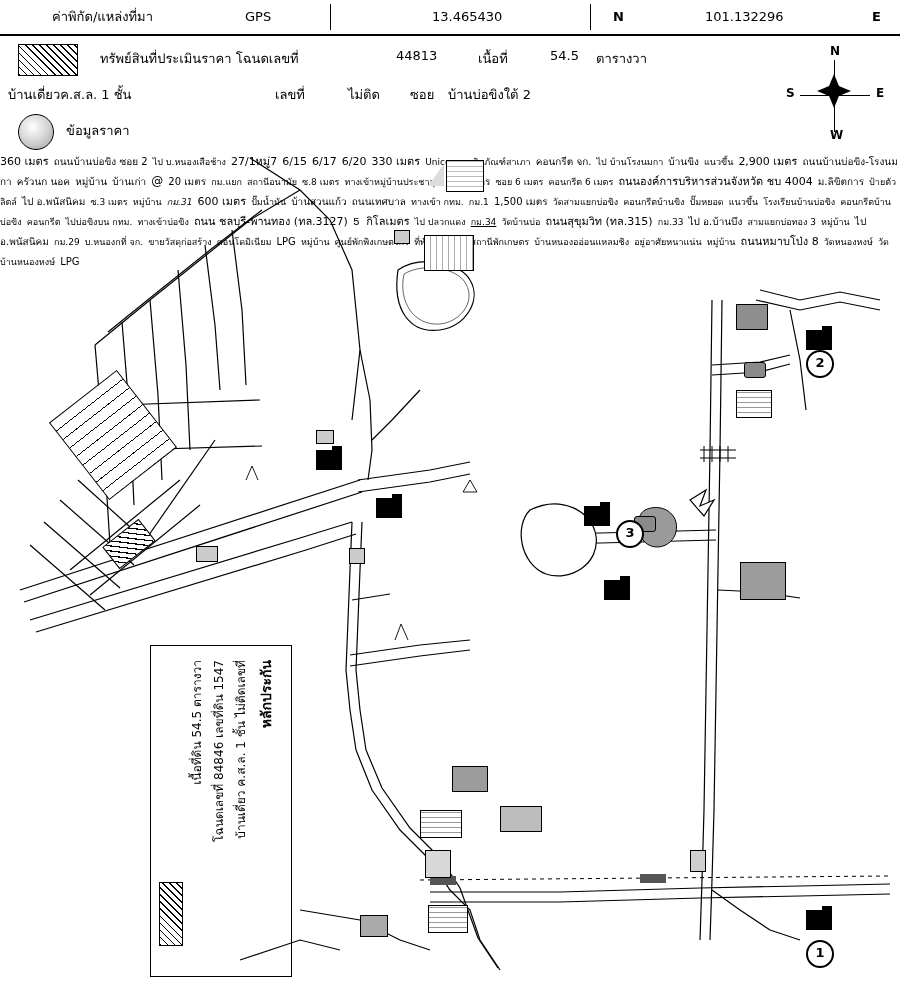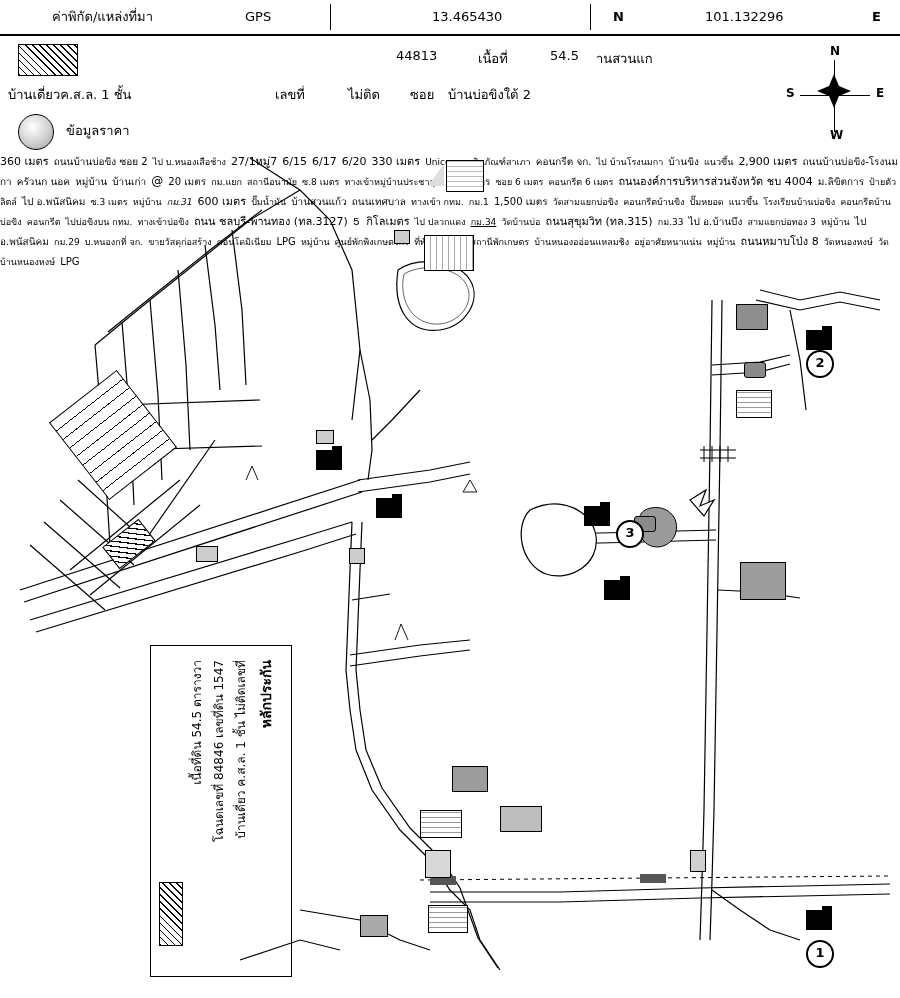--- a/index.html
+++ b/index.html
@@ -64,24 +64,25 @@
     <span class="vline" style="left:330px;"></span>
     <span class="hdr-cell t" style="left:432px;">13.465430</span>
     <span class="vline" style="left:590px;"></span>
     <span class="hdr-cell t" style="left:613px;font-weight:bold;">N</span>
     <span class="hdr-cell t" style="left:705px;">101.132296</span>
     <span class="hdr-cell t" style="left:872px;font-weight:bold;">E</span>
   </div>
 
   <div class="hdr2">
     <div class="hatchbox"></div>
+    <span class="t" style="left:100px;top:12px;">ทรัพย์สินที่ประเมินราคา โฉนดเลขที่</span>
     <span class="t" style="left:396px;top:12px;">44813</span>
     <span class="t" style="left:478px;top:12px;">เนื้อที่</span>
     <span class="t" style="left:550px;top:12px;">54.5</span>
-    <span class="t" style="left:596px;top:12px;">านสวนแก</span>
+    <span class="t" style="left:596px;top:12px;">ตารางวา</span>
 
     <span class="t" style="left:8px;top:48px;">บ้านเดี่ยวค.ส.ล. 1 ชั้น</span>
     <span class="t" style="left:275px;top:48px;">เลขที่</span>
     <span class="t" style="left:348px;top:48px;">ไม่ติด</span>
     <span class="t" style="left:410px;top:48px;">ซอย</span>
     <span class="t" style="left:448px;top:48px;">บ้านบ่อขิงใต้ 2</span>
   </div>
   <div class="circle-ico"></div>
   <span class="t" style="left:66px;top:120px;">ข้อมูลราคา</span>
 

